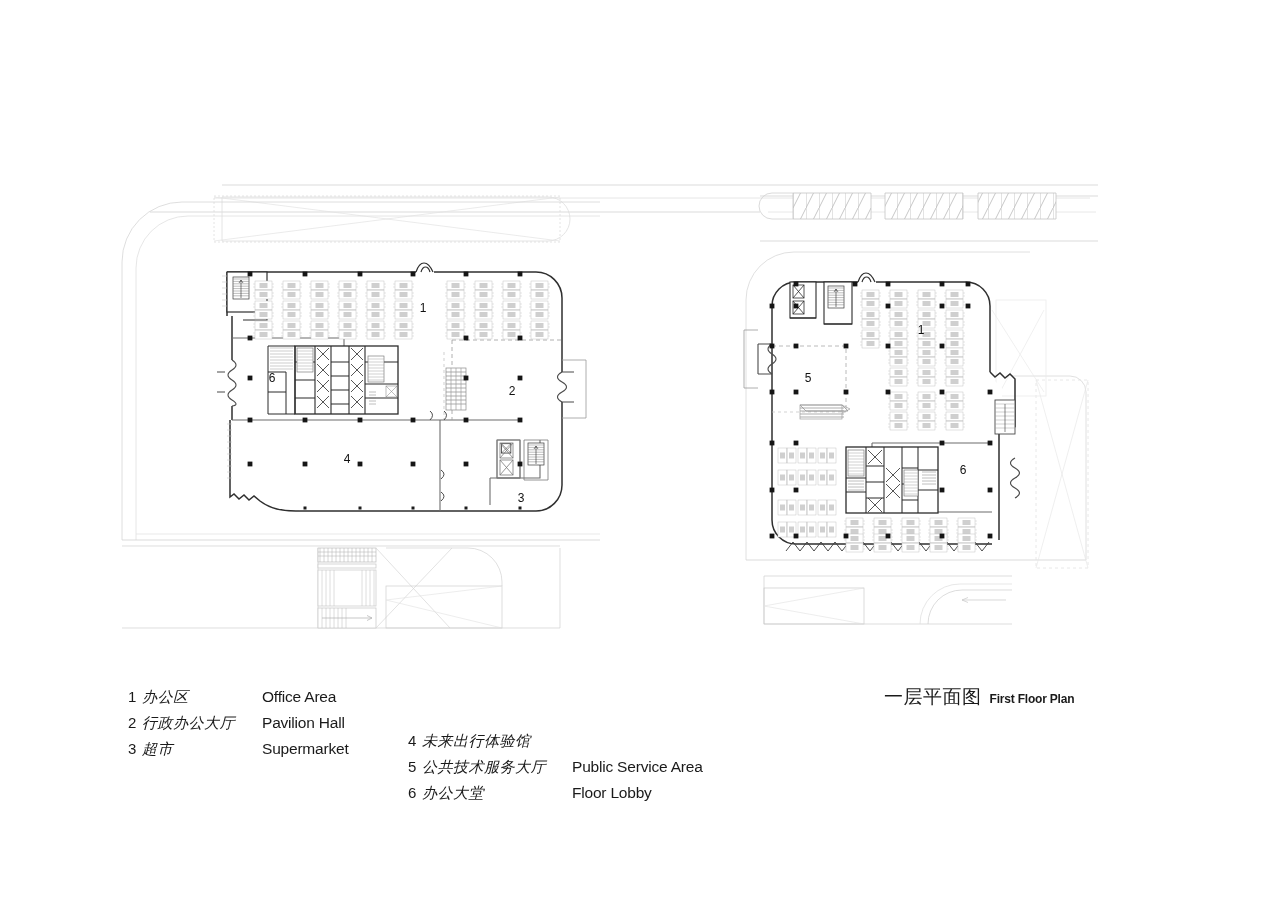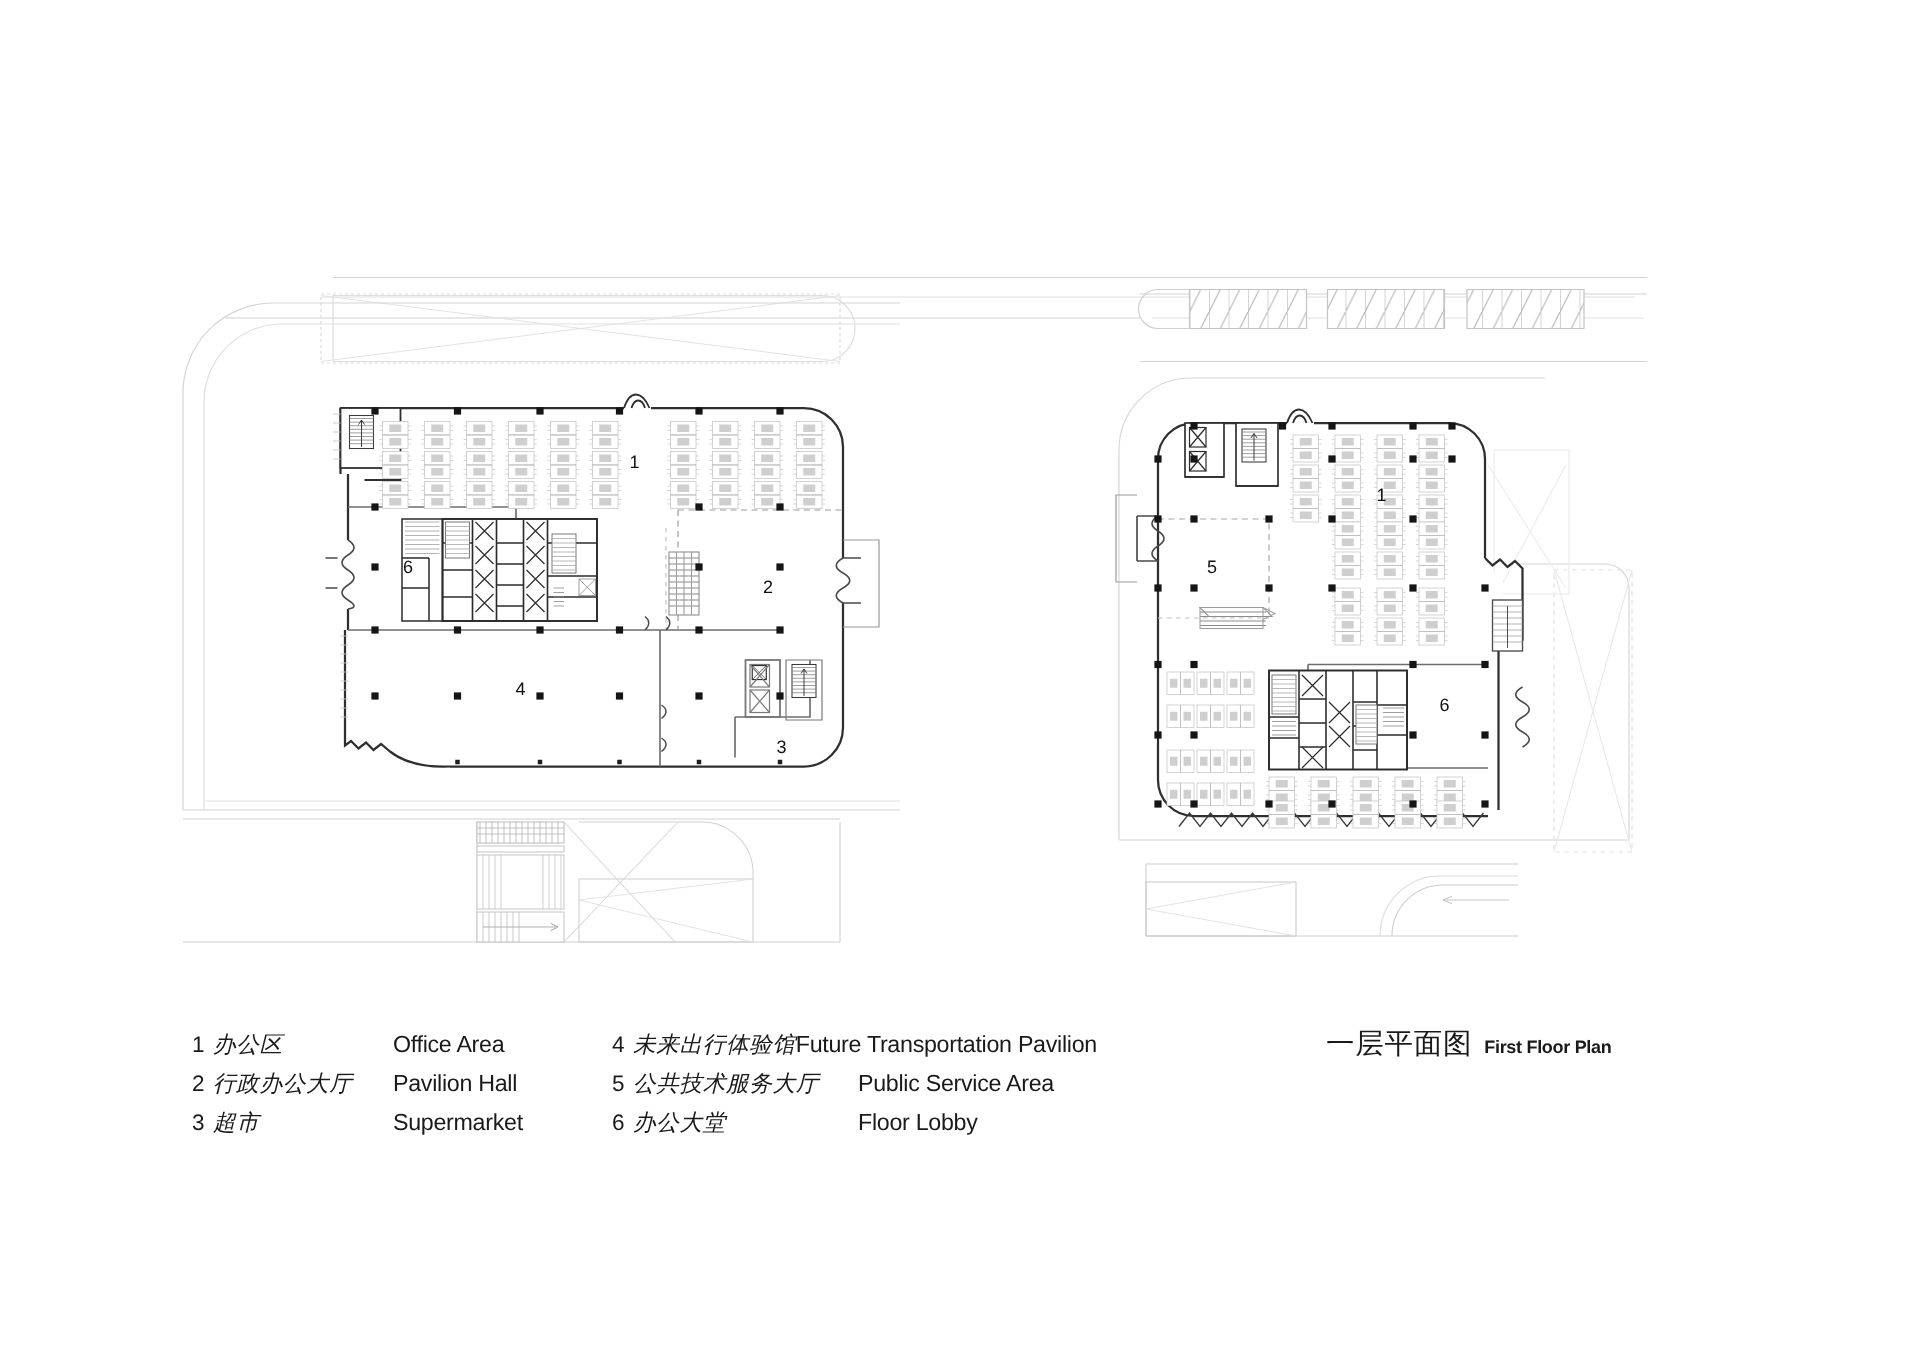--- a/index.html
+++ b/index.html
@@ -23,21 +23,21 @@
     display:flex;align-items:baseline;height:26px;line-height:26px;
     white-space:nowrap;
   }
   .lg-num{
     width:14px;font-size:15px;font-weight:400;flex:none;
   }
   .lg-cn{
     font-size:15px;font-weight:400;letter-spacing:.5px;font-style:italic;
   }
   .col-a .lg-cn{width:120px;}
-  .col-b .lg-cn{width:150px;}
+  .col-b .lg-cn{width:150px;margin-top:44px;}
   .lg-en{
     font-size:15.5px;font-weight:400;letter-spacing:-.2px;
   }
   #title-block{
     position:absolute;left:884px;top:684px;height:26px;line-height:26px;
     display:flex;align-items:baseline;white-space:nowrap;
   }
   #title-block .t-cn{font-size:19px;letter-spacing:.5px;}
   #title-block .t-sp{width:8px;}
   #title-block .t-en{font-size:12px;font-weight:700;letter-spacing:-.2px;}
@@ -652,21 +652,20 @@
         <span class="lg-num">3</span>
         <span class="lg-cn">超市</span>
         <span class="lg-en">Supermarket</span>
       </div>
     </div>
 
     <div class="legend-col col-b">
       <div class="legend-row">
         <span class="lg-num">4</span>
         <span class="lg-cn">未来出行体验馆</span>
-        <span class="lg-en">Future Transportation Pavilion</span>
       </div>
       <div class="legend-row">
         <span class="lg-num">5</span>
         <span class="lg-cn">公共技术服务大厅</span>
         <span class="lg-en">Public Service Area</span>
       </div>
       <div class="legend-row">
         <span class="lg-num">6</span>
         <span class="lg-cn">办公大堂</span>
         <span class="lg-en">Floor Lobby</span>

